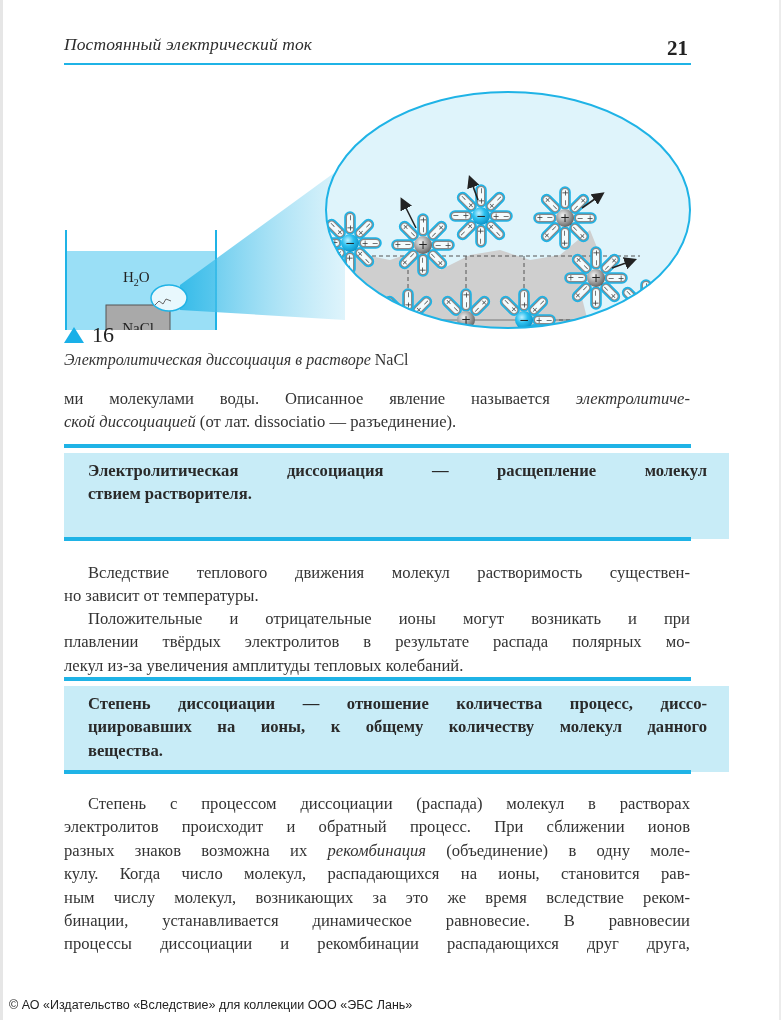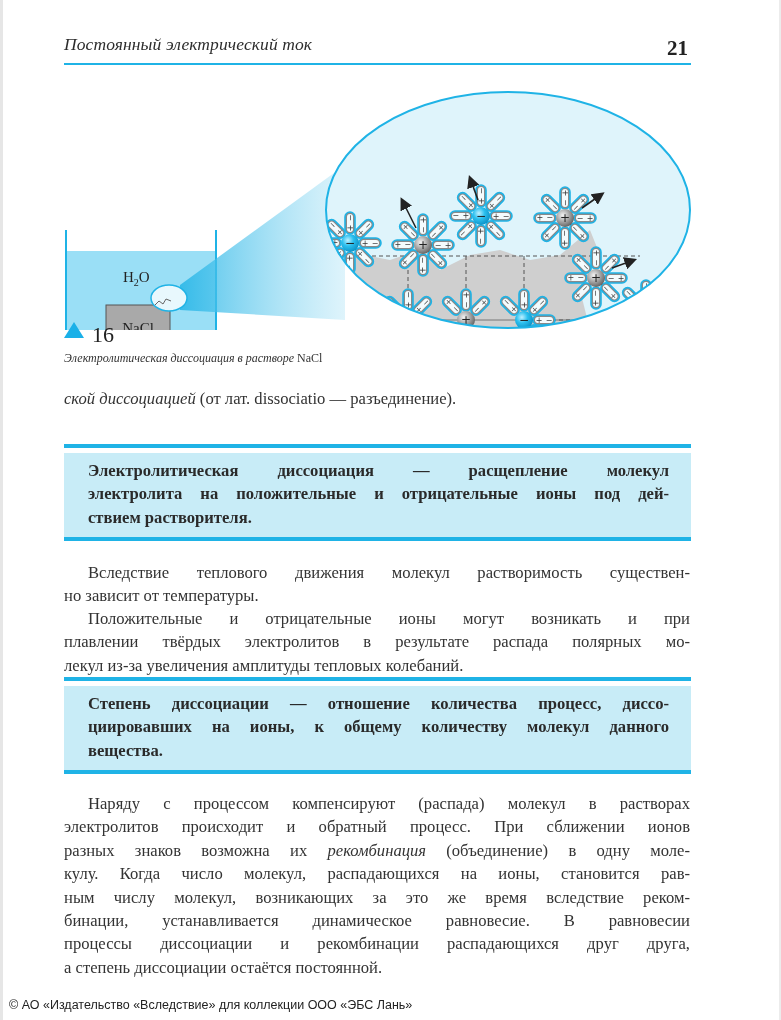--- a/index.html
+++ b/index.html
@@ -12,36 +12,36 @@
   .running-title { position: absolute; left: 0; top: 0; font-style: italic; font-size: 17.5px;
                    font-family: "Liberation Serif", "DejaVu Serif", serif; color: #2d2d2d; letter-spacing: 0.1px; }
   .page-number { position: absolute; right: 2px; top: 2px; font-weight: bold; font-size: 21px;
                  font-family: "Liberation Serif", "DejaVu Serif", serif; color: #222; }
   .head-rule { position: absolute; left: 64px; top: 63px; width: 627px; height: 2px; background: #1fb3e6; }
 
   .figure { position: absolute; left: 0; top: 80px; width: 781px; height: 250px; }
   .figure svg { position: absolute; left: 0; top: 0; }
 
   .fig-number { position: absolute; left: 64px; top: 322px; font-size: 22px;
-                font-family: "Liberation Serif", "DejaVu Serif", serif; color: #222; display: flex; align-items: flex-start; }
+                font-family: "Liberation Serif", "DejaVu Serif", serif; color: #222; display: flex; align-items: center; }
   .fig-triangle { display: inline-block; width: 0; height: 0; border-left: 10px solid transparent;
                   border-right: 10px solid transparent; border-bottom: 16px solid #1ab0e8; margin-right: 8px; }
-  .fig-caption { position: absolute; left: 64px; top: 351px; font-size: 12px;
+  .fig-caption { position: absolute; left: 64px; top: 351px; font-size: 16px;
                  font-family: "Liberation Serif", "DejaVu Serif", serif; color: #333; }
   .fig-caption .it { font-style: italic; }
 
   .para { position: absolute; left: 64px; width: 626px; font-size: 16.6px; line-height: 23.4px;
           font-family: "Liberation Serif", "DejaVu Serif", serif; color: #333; text-align: justify; }
   .para .line { display: block; text-align-last: justify; white-space: nowrap; }
   .para .line.last { text-align-last: left; }
   .para .indent { text-indent: 24px; }
   .it { font-style: italic; }
 
   .rule { position: absolute; left: 64px; width: 627px; height: 4px; background: #1fb3e6; }
-  .def-box { position: absolute; left: 64px; width: 627px; background: #c8ecf7; }
+  .def-box { position: absolute; left: 64px; width: 627px; background: #c8ecf7; padding-left: 38px; }
   .def-text { position: absolute; left: 24px; right: 22px; font-weight: bold; font-size: 16.6px; line-height: 23.4px;
               font-family: "Liberation Serif", "DejaVu Serif", serif; color: #2a2a2a; }
   .def-text .line { display: block; text-align: justify; text-align-last: justify; white-space: nowrap; }
   .def-text .line.last { text-align-last: left; }
 
   .copyright { position: absolute; left: 9px; top: 998px; font-size: 12.5px;
                font-family: "Liberation Sans", "DejaVu Sans", sans-serif; color: #222; }
 </style>
 </head>
 <body>
@@ -582,28 +582,28 @@
 <div class="fig-number">
   <span class="fig-triangle"></span>
   <span>16</span>
 </div>
 <div class="fig-caption">
   <span class="it">Электролитическая диссоциация в растворе</span>
   <span>NaCl</span>
 </div>
 
 <div class="para" style="top:387px;">
+  <span class="line"><span>ми молекулами воды. Описанное явление называется </span><span class="it">электролитиче-</span></span>
   <span class="line last"><span class="it">ской диссоциацией</span><span> (от лат. dissociatio — разъединение).</span></span>
 </div>
 
 <div class="rule" style="top:444px;"></div>
 <div class="def-box" style="top:453px; height:86px;">
   <div class="def-text" style="top:6px;">
     <span class="line">Электролитическая диссоциация — расщепление молекул</span>
-    <span class="line">электролита на положительные и отрицательные ионы под дей-</span>
     <span class="line last">ствием растворителя.</span>
   </div>
 </div>
 <div class="rule" style="top:537px;"></div>
 
 <div class="para" style="top:561px;">
   <span class="line indent">Вследствие теплового движения молекул растворимость существен-</span>
   <span class="line last">но зависит от температуры.</span>
 </div>
 <div class="para" style="top:607px;">
@@ -616,23 +616,22 @@
 <div class="def-box" style="top:686px; height:86px;">
   <div class="def-text" style="top:6px;">
     <span class="line">Степень диссоциации — отношение количества процесс, диссо-</span>
     <span class="line">циировавших на ионы, к общему количеству молекул данного</span>
     <span class="line last">вещества.</span>
   </div>
 </div>
 <div class="rule" style="top:770px;"></div>
 
 <div class="para" style="top:792px;">
-  <span class="line indent">Наряду с процессом компенсируют (распада) молекул в растворах</span>
+  <span class="line indent">Степень с процессом диссоциации (распада) молекул в растворах</span>
   <span class="line">электролитов происходит и обратный процесс. При сближении ионов</span>
   <span class="line"><span>разных знаков возможна их </span><span class="it">рекомбинация</span><span> (объединение) в одну моле-</span></span>
   <span class="line">кулу. Когда число молекул, распадающихся на ионы, становится рав-</span>
   <span class="line">ным числу молекул, возникающих за это же время вследствие реком-</span>
   <span class="line">бинации, устанавливается динамическое равновесие. В равновесии</span>
   <span class="line">процессы диссоциации и рекомбинации распадающихся друг друга,</span>
-  <span class="line last">а степень диссоциации остаётся постоянной.</span>
 </div>
 
 <div class="copyright">© АО «Издательство «Вследствие» для коллекции ООО «ЭБС Лань»</div>
 
 </body></html>

